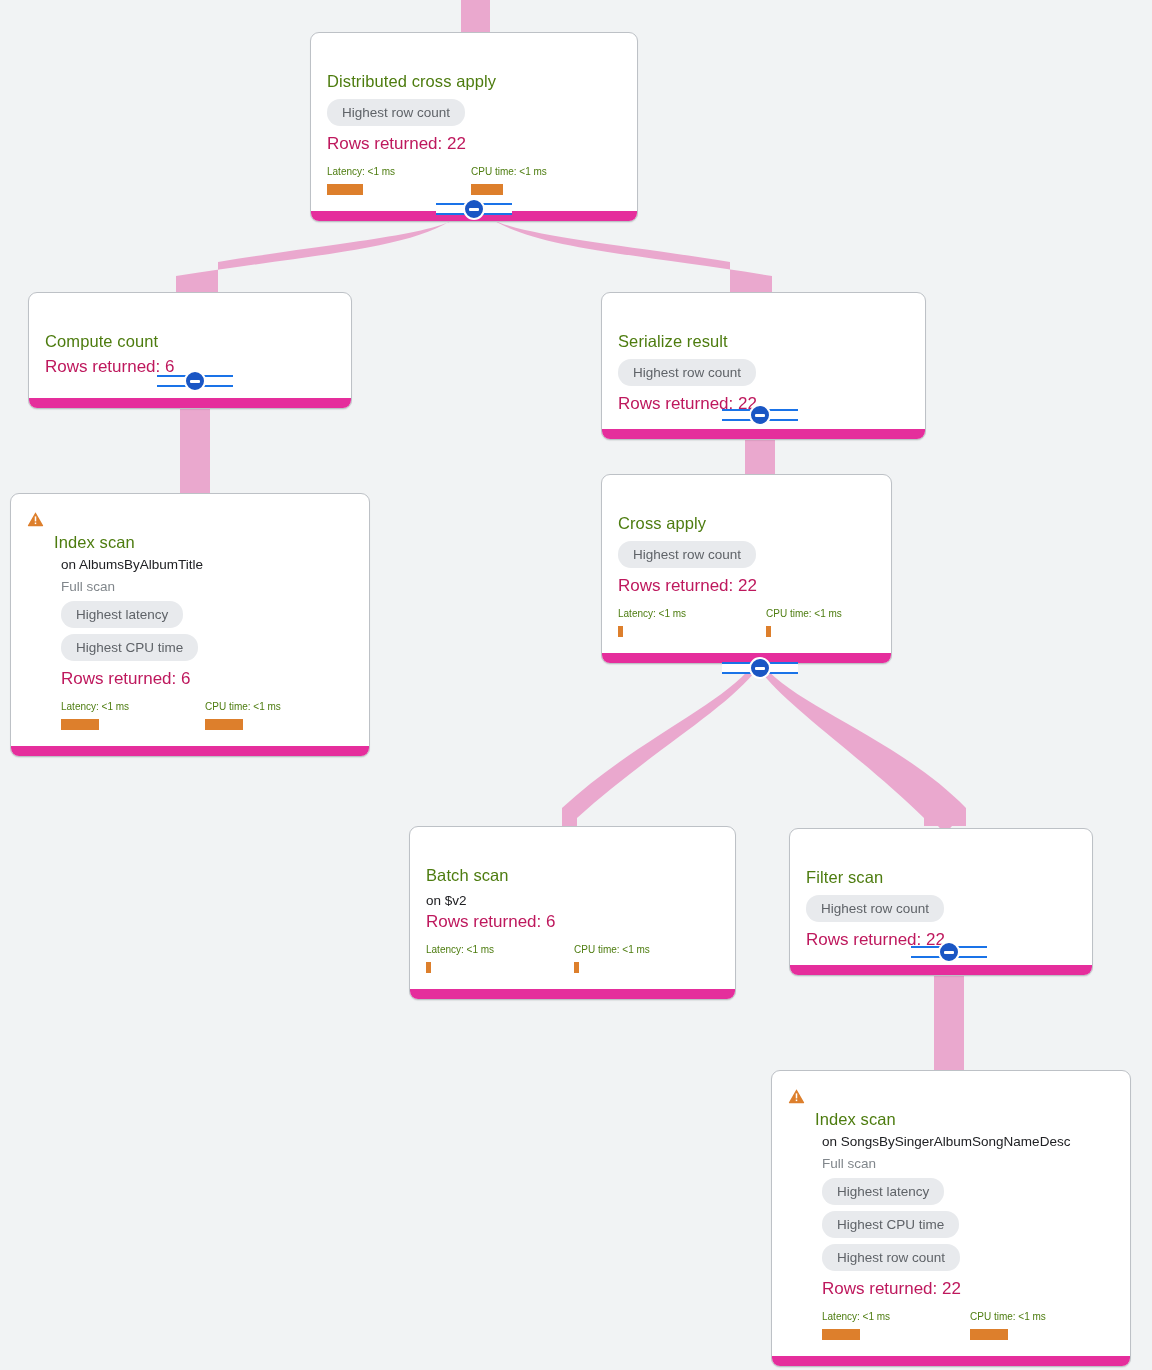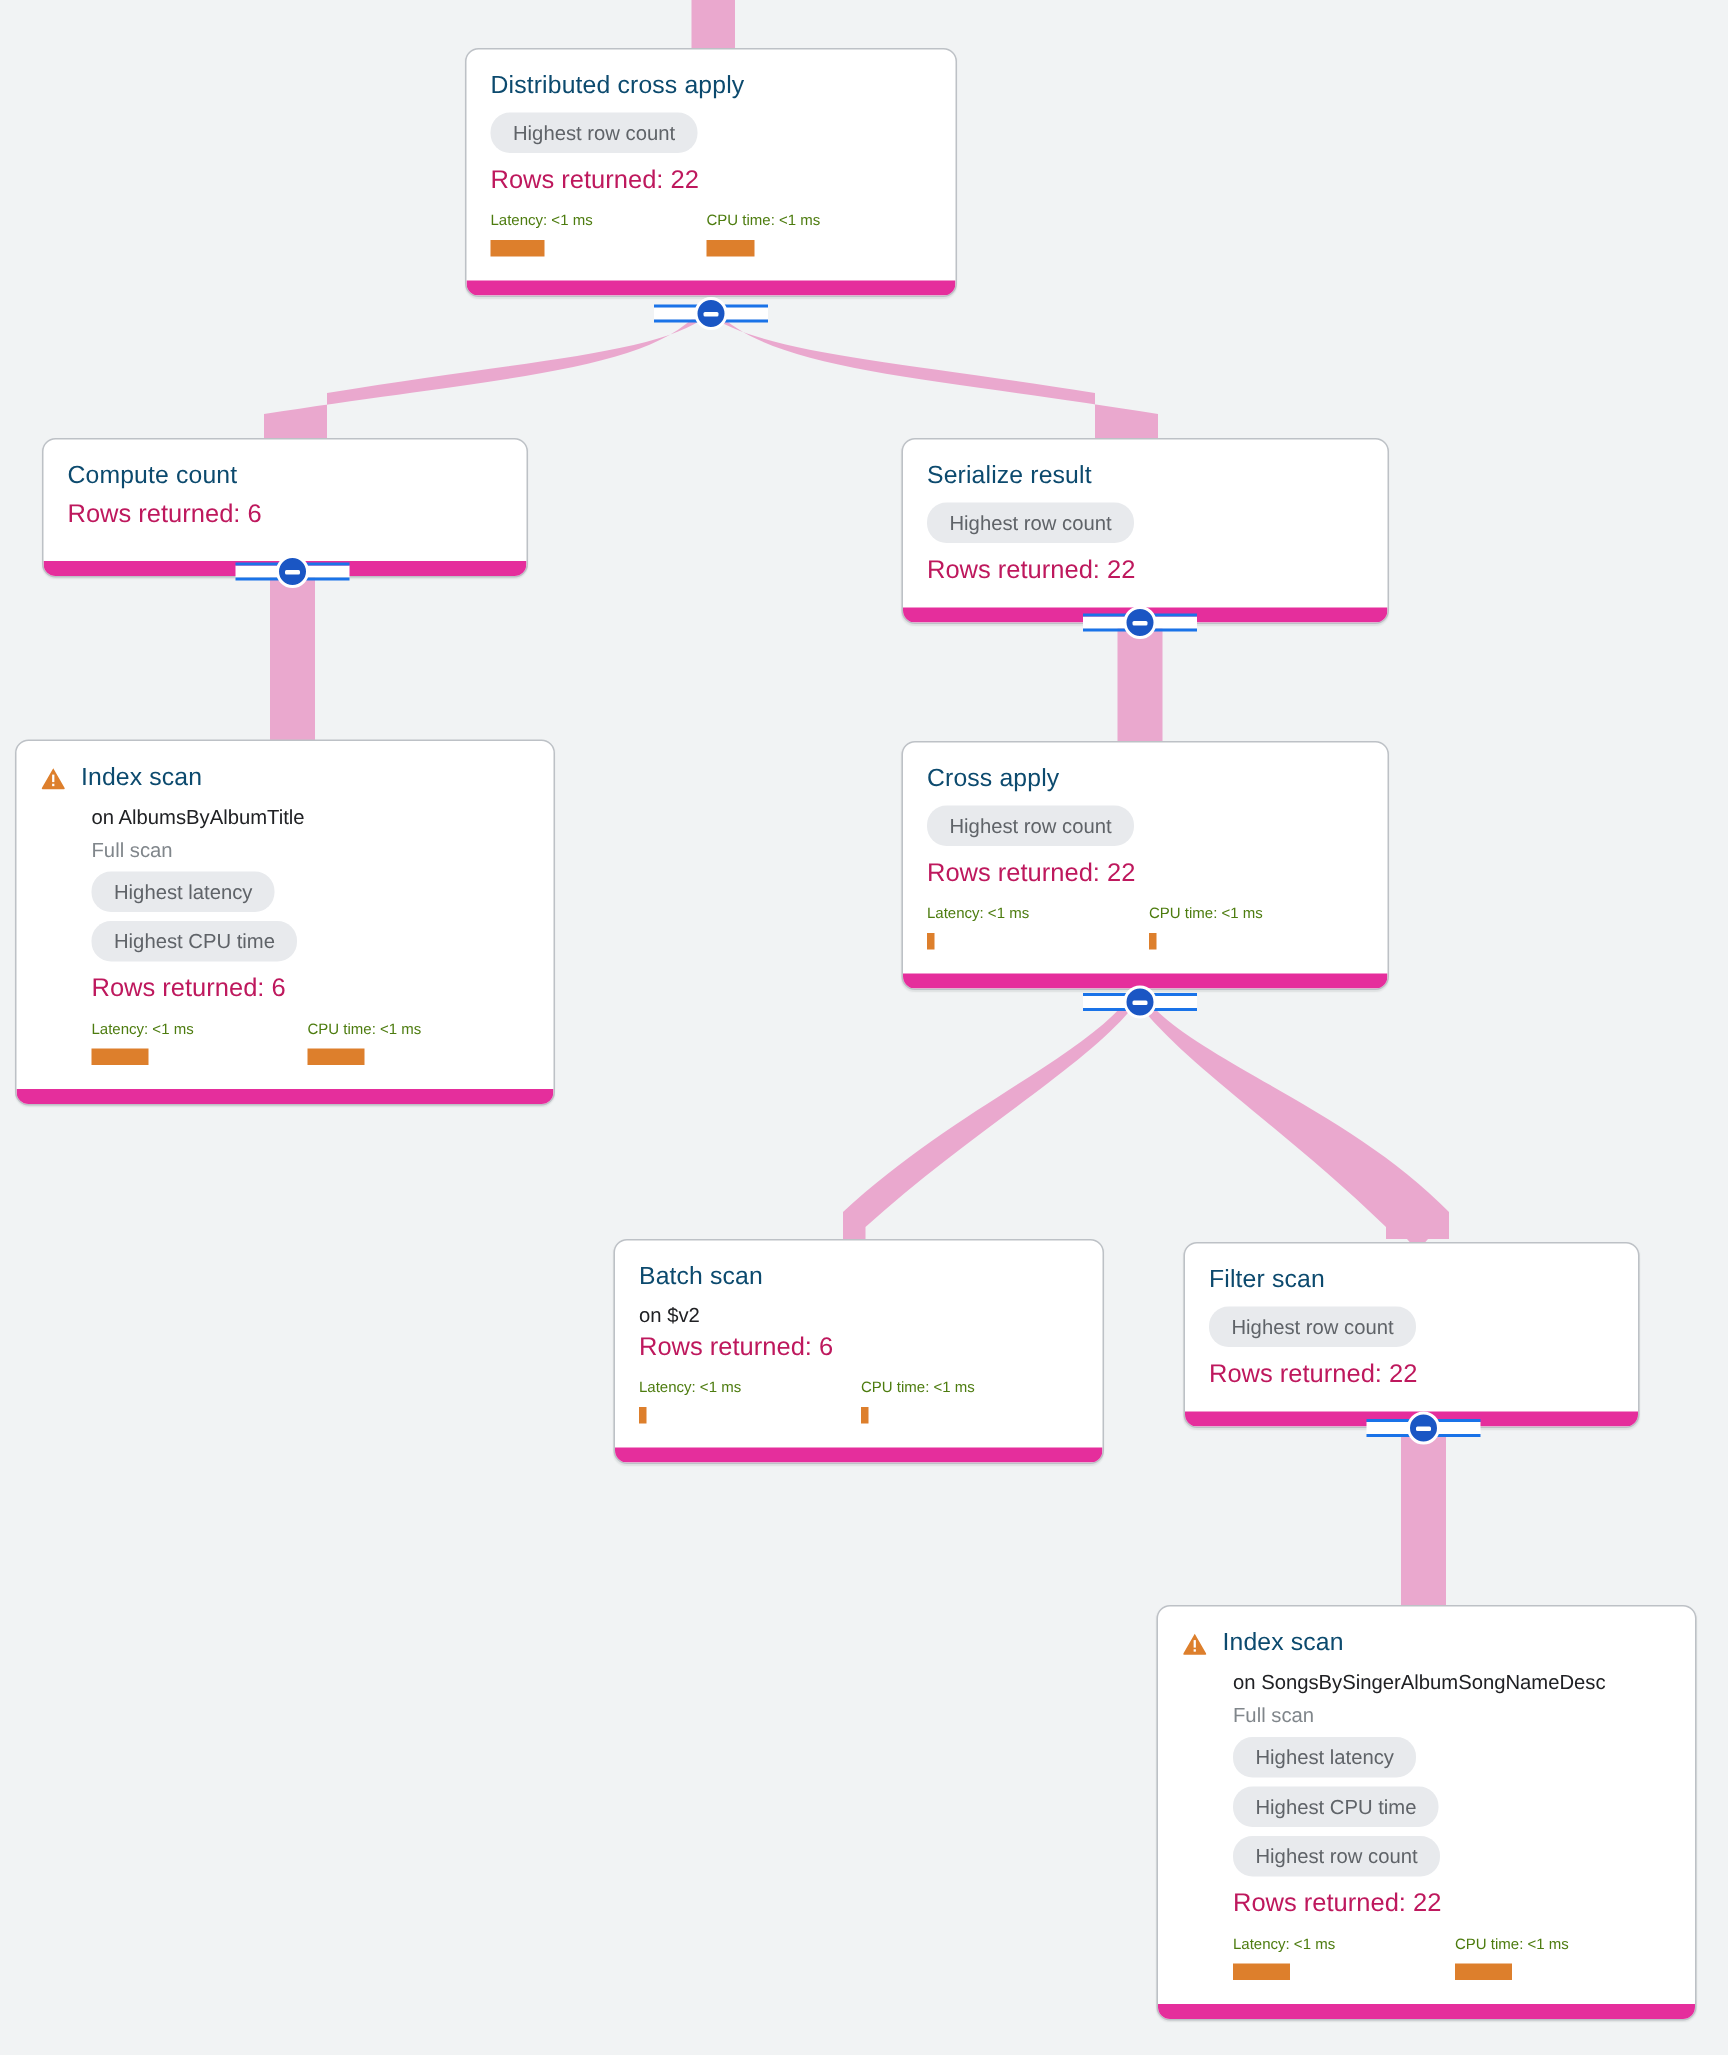--- a/index.html
+++ b/index.html
@@ -23,24 +23,25 @@
     overflow: hidden;
     box-shadow: 0 1px 1px rgba(60,64,67,.10);
   }
   .node-body { padding: 14px 16px 16px 16px; }
   .node-foot { height: 10px; background: #e52e9c; }
 
   .title-row { display: flex; align-items: flex-start; gap: 10px; }
   .warn-icon { flex: 0 0 auto; margin-top: 3px; }
   .node-title {
     font-size: 16.5px;
-    color: #0c4a6e;
+    color: #4d7c0f;
     line-height: 20px;
     font-weight: 400;
     letter-spacing: .1px;
+    margin-top: 24px;
   }
   .node-sub {
     font-size: 13.5px;
     color: #202124;
     line-height: 19px;
     margin-top: 3px;
   }
   .node-sub.muted { color: #80868b; }
 
   .badges { margin-top: 4px; }
@@ -229,21 +230,21 @@
           <div class="metric">
             <div class="metric-label">CPU time: &lt;1 ms</div>
             <div class="metric-bar" style="width:38px;"></div>
           </div>
         </div>
       </div>
     </div>
     <div class="node-foot"></div>
   </div>
 
-  <div class="node" style="left:601px; top:494px; width:325px;">
+  <div class="node" style="left:601px; top:474px; width:291px;">
     <div class="node-body">
       <div class="node-title">Cross apply</div>
       <div class="badges" style="margin-top:8px;">
         <span class="badge">Highest row count</span>
       </div>
       <div class="rows-line">Rows returned: 22</div>
       <div class="metrics">
         <div class="metric" style="width:148px;">
           <div class="metric-label">Latency: &lt;1 ms</div>
           <div class="metric-bar" style="width:5px;"></div>

